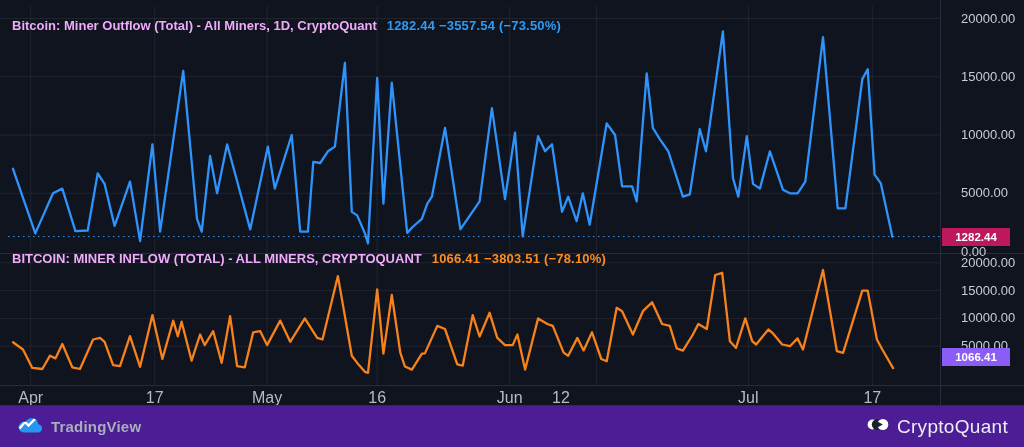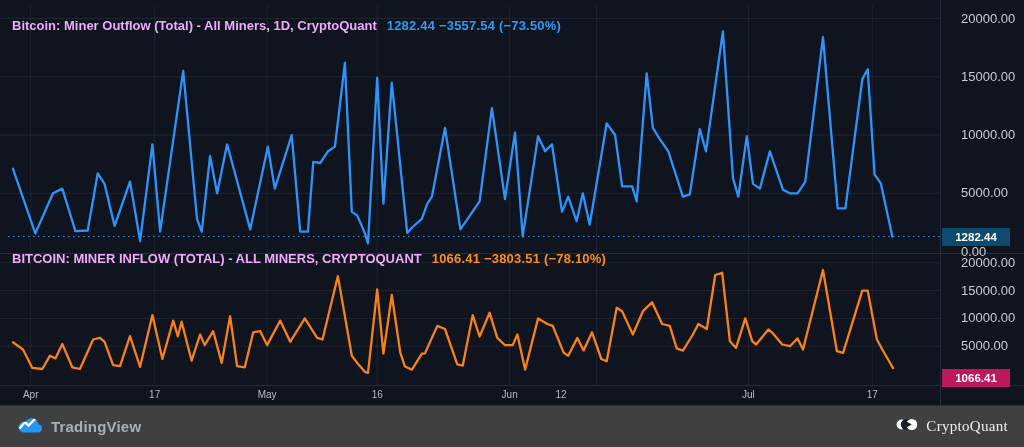--- a/index.html
+++ b/index.html
@@ -10,27 +10,27 @@
   #legend-top{top:18px;}
   #legend-bottom{top:251px;}
   .legend-title{color:#f0abfc;}
   .legend-values{margin-left:10px;letter-spacing:.2px;}
   .badge{position:absolute;left:942px;width:68px;height:18px;line-height:18px;text-align:center;
          color:#ffffff;font-size:11.5px;font-weight:bold;z-index:5;}
   .price-label{position:absolute;left:9px;height:14px;line-height:14px;color:#c9ccd4;font-size:13px;white-space:nowrap;margin-left:11px;}
   #price-axis{position:absolute;left:941px;top:0;width:83px;height:385px;}
   #time-axis{position:absolute;left:0;top:386px;width:1024px;height:19px;}
   .time-label{position:absolute;top:3px;width:48px;margin-left:-24px;text-align:center;
-              color:#b7bbc4;font-size:10px;}
+              color:#b7bbc4;font-size:16px;}
   #footer{position:absolute;left:0;top:405px;width:1024px;height:42px;background:#1b212e;
           border-top:1px solid #2a3040;display:flex;align-items:center;justify-content:space-between;
           padding:0 16px 0 30px;box-sizing:border-box;}
   .brand{display:flex;align-items:center;gap:8px;cursor:pointer;}
   #tv-label{color:#a9afba;font-size:15px;font-weight:bold;letter-spacing:.2px;}
-  #cq-label{color:#eceef2;font-size:15px;font-weight:500;letter-spacing:.3px;font-family:Liberation Serif, serif;}
+  #cq-label{color:#eceef2;font-size:19px;font-weight:500;letter-spacing:.3px;}
 </style>
 </head>
 <body>
 
 <div class="stage" style="background: rgb(16, 20, 31);">
 
   <svg id="chart-svg" width="1024" height="447" viewBox="0 0 1024 447">
       <defs>
         <clipPath id="clip-top">
           <rect x="0" y="6" width="934" height="248"></rect>
@@ -86,24 +86,24 @@
       <div class="time-label" style="left: 30.71px;">Apr</div>
       <div class="time-label" style="left: 154.68px;">17</div>
       <div class="time-label" style="left: 267.1px;">May</div>
       <div class="time-label" style="left: 377.21px;">16</div>
       <div class="time-label" style="left: 509.65px;">Jun</div>
       <div class="time-label" style="left: 561px;">12</div>
       <div class="time-label" style="left: 748.35px;">Jul</div>
       <div class="time-label" style="left: 872.32px;">17</div>
     </div>
 
-  <div class="badge" id="badge-top" style="background: #0c4a6e; top: 227.56px;">1282.44</div>
-  <div class="badge" id="badge-bottom" style="background: #be185d; top: 369px;">1066.41</div>
+  <div class="badge" id="badge-top" style="background: #be185d; top: 227.56px;">1282.44</div>
+  <div class="badge" id="badge-bottom" style="background: #8b5cf6; top: 348px;">1066.41</div>
 
-  <div id="footer" style="background: #404040; padding-left: 16px;">
+  <div id="footer" style="background: #4c1d95; padding-left: 16px;">
     <div class="brand">
       <span>
         <svg width="27" height="19" viewBox="0 0 27 19">
           <defs>
               <clipPath id="tvclip">
                 <path d="M8,17.6 a5.4,5.4 0 1 1 1.4,-10.6 a6.9,6.9 0 0 1 13,2.2 a4.2,4.2 0 0 1 0.6,8.2 z"></path>
               </clipPath>
             </defs>
           <path d="M8,17.6 a5.4,5.4 0 1 1 1.4,-10.6 a6.9,6.9 0 0 1 13,2.2 a4.2,4.2 0 0 1 0.6,8.2 z" fill="#2496f3"></path>
           <polyline points="3.5,13.5 9,7 12.5,10.5 19.5,3.5" fill="none" stroke="#ffffff" stroke-width="2.4" clip-path="url(#tvclip)"></polyline>

